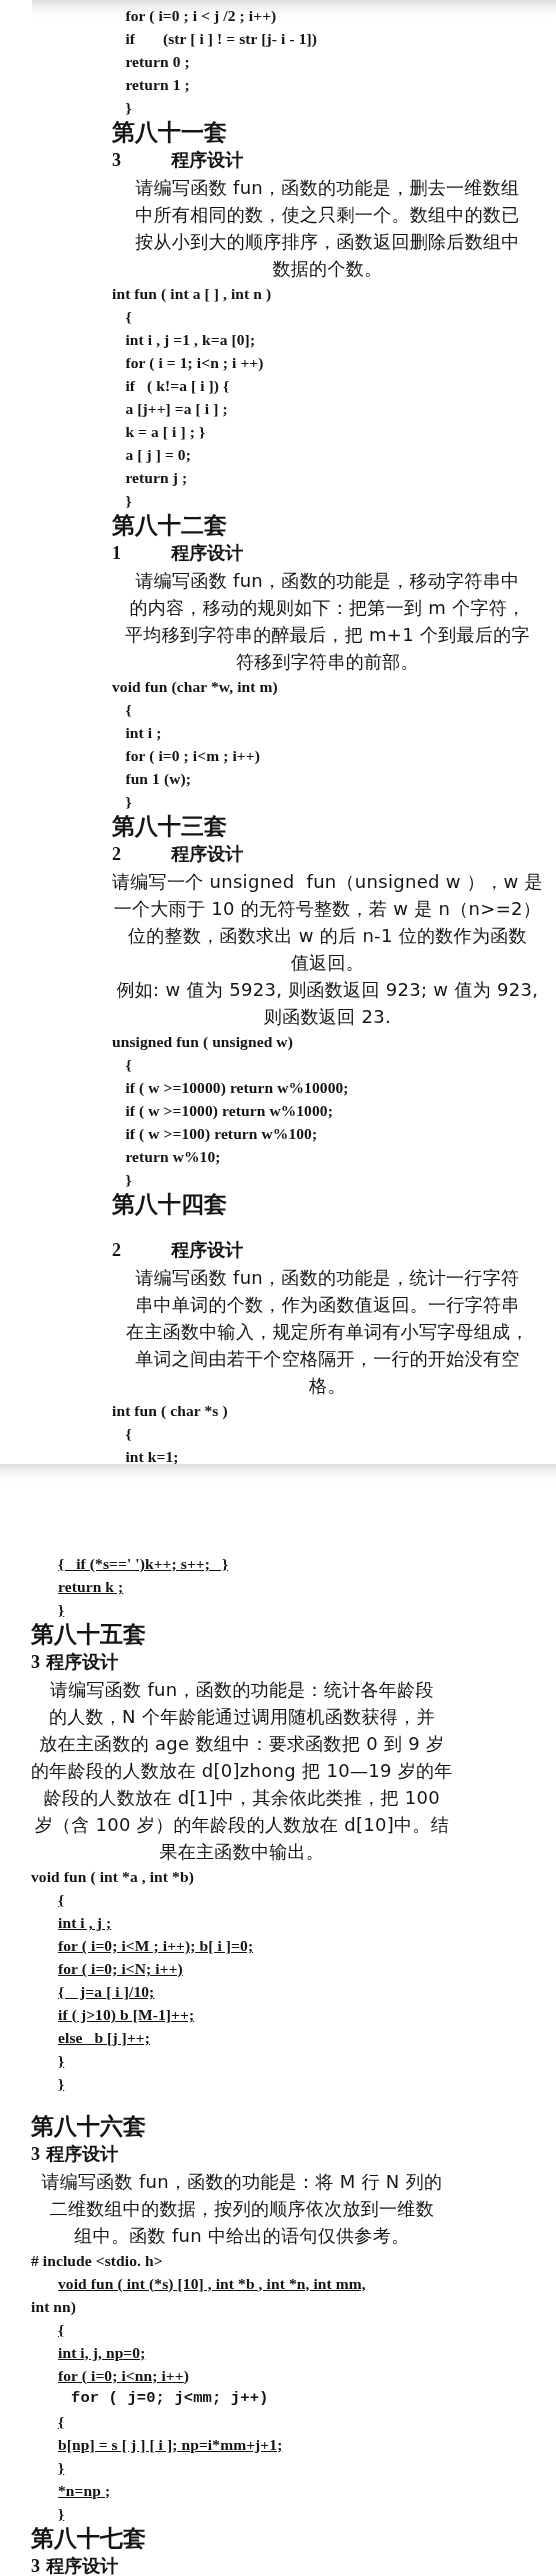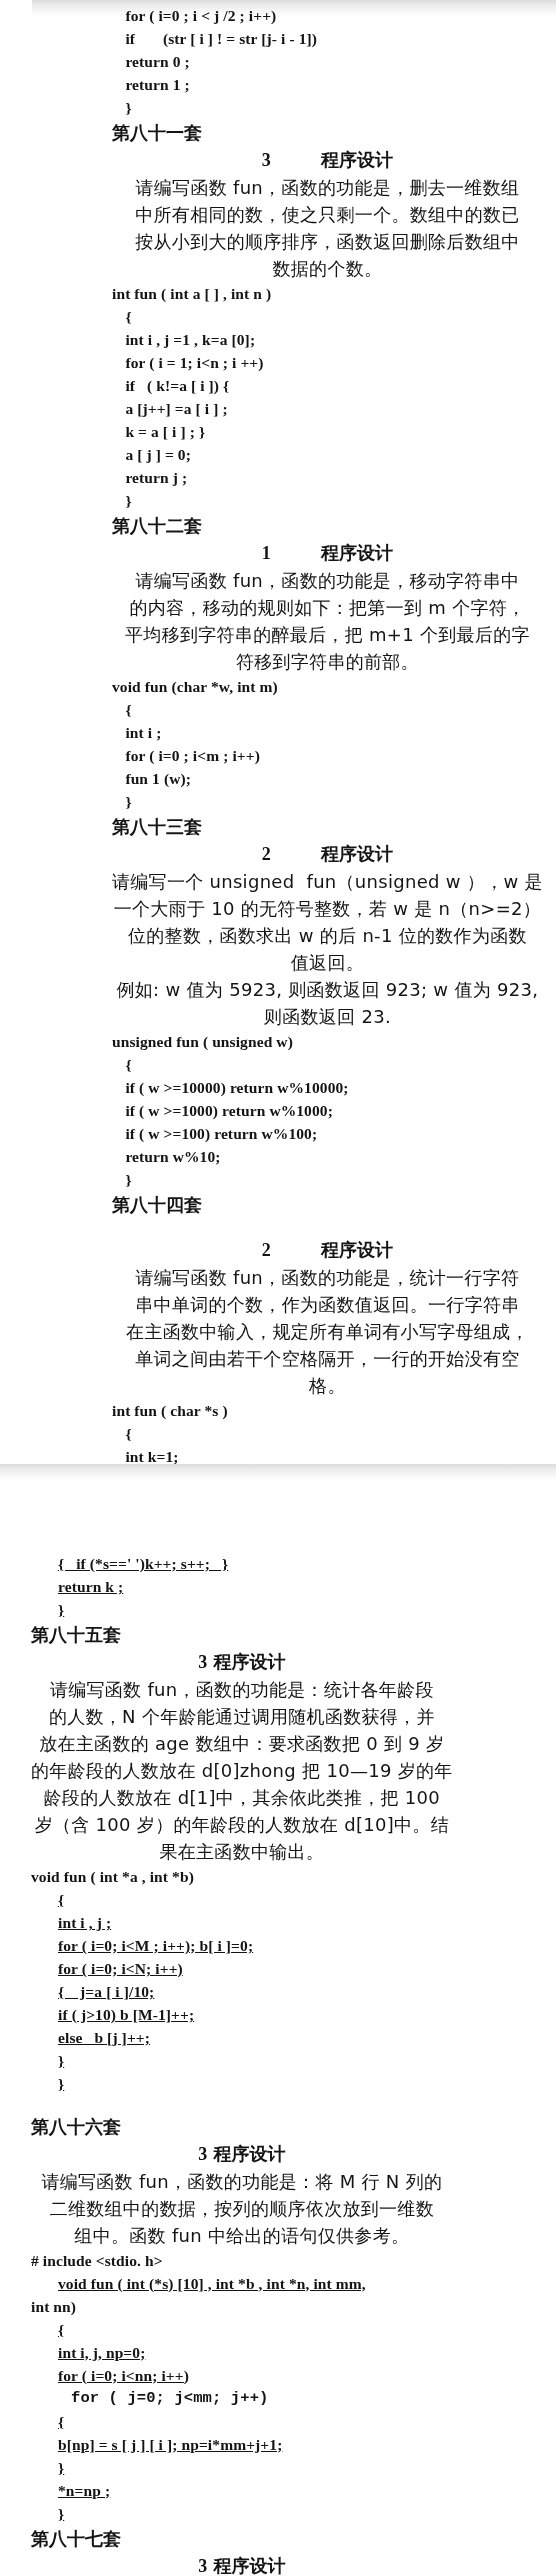--- a/index.html
+++ b/index.html
@@ -55,31 +55,30 @@
     font-family:"DejaVu Sans","Liberation Sans",sans-serif;
     font-size:18px;
     line-height:27px;
     font-weight:400;
     letter-spacing:0.3px;
     text-align:center;
   }
   
   .setline{
     font-family:"DejaVu Sans","Liberation Sans",sans-serif;
-    font-size:18px;
+    font-size:23px;
     line-height:27px;
     font-weight:700;
   }
   
   .seclabel{
     font-family:"DejaVu Sans","Liberation Sans",sans-serif;
     font-size:18px;
     line-height:27px;
     font-weight:700;
-    text-align:center;
   }
   .seclabel .num{
     font-family:"Liberation Serif","DejaVu Serif",serif;
     font-weight:700;
   }
 
   
   .i0{padding-left:0;}
   .i1{padding-left:13.4px;}
   .i2{padding-left:27px;text-decoration:underline;}

